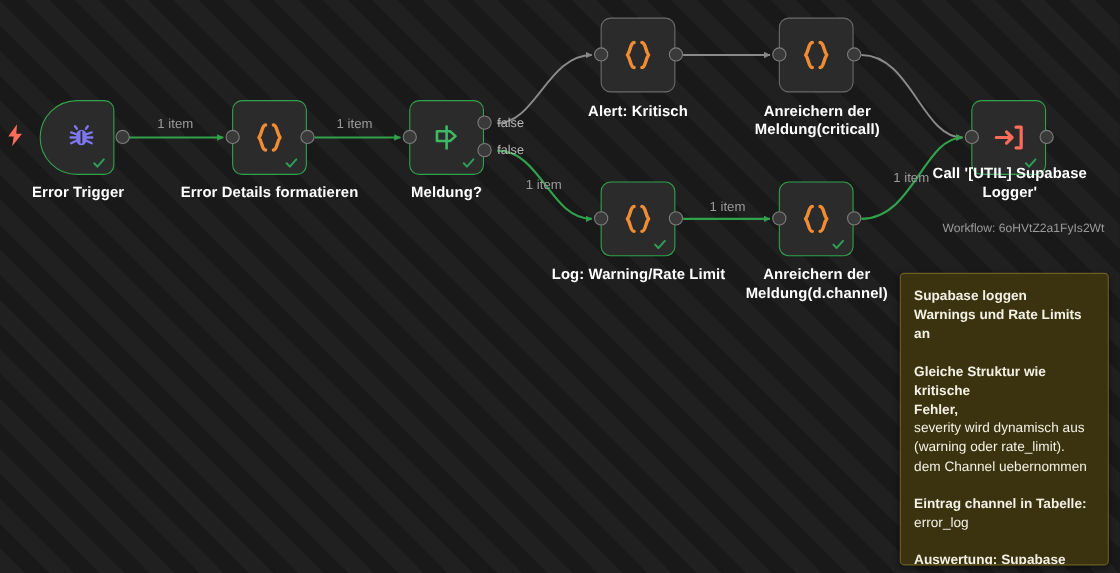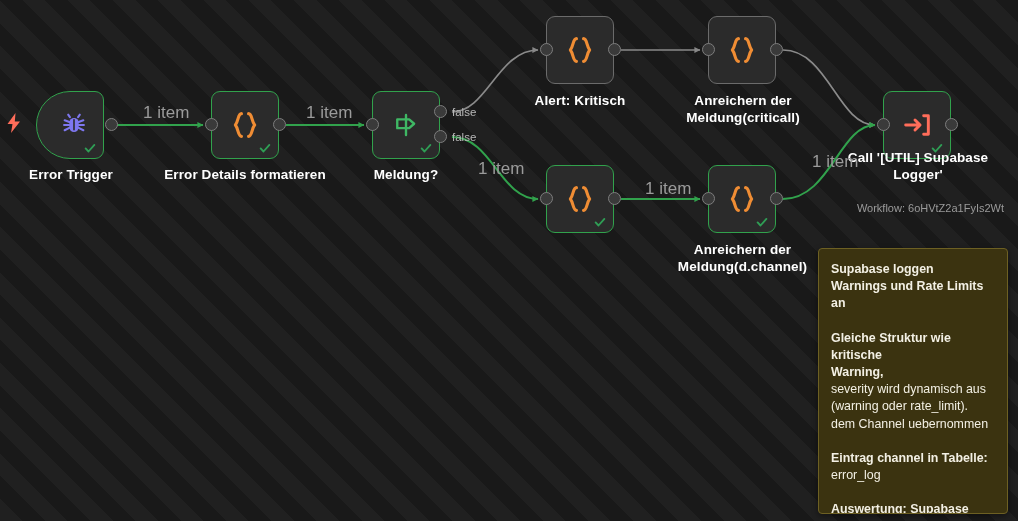--- a/index.html
+++ b/index.html
@@ -97,21 +97,21 @@
     color: #b8b8b8;
     font-size: 11.5px;
     line-height: 13px;
     white-space: nowrap;
   }
 
   
   .edge-label {
     position: absolute;
     color: #9b9b9b;
-    font-size: 17px;
+    font-size: 12px;
     line-height: 13px;
     white-space: nowrap;
   }
 
   
   .bolt {
     position: absolute;
     width: 16px;
     height: 20px;
   }
@@ -251,20 +251,21 @@
         <path d="M9.5 4 C7 4 7.4 9.4 5.2 12 C7.4 14.6 7 20 9.5 20"></path>
         <path d="M14.5 4 C17 4 16.6 9.4 18.8 12 C16.6 14.6 17 20 14.5 20"></path>
       </svg>
     </div>
     <svg class="check" viewBox="0 0 16 16" fill="none" stroke="#2f9e55" stroke-width="2.1" stroke-linecap="round" stroke-linejoin="round">
       <path d="M3 8.5 L6.3 12 L13 4.5"></path>
     </svg>
   </div>
   <div class="port" style="left:540px; top:192px;"></div>
   <div class="port" style="left:608px; top:192px;"></div>
+  <div class="node-label" style="left:497px; top:241px; width:167px;">Log: Warning/Rate Limit</div>
 
   <div class="node executed" style="left:708px; top:165px;">
     <div class="node-icon">
       <svg width="34" height="34" viewBox="0 0 24 24" fill="none" stroke="#f08d34" stroke-width="2.2" stroke-linecap="round" stroke-linejoin="round">
         <path d="M9.5 4 C7 4 7.4 9.4 5.2 12 C7.4 14.6 7 20 9.5 20"></path>
         <path d="M14.5 4 C17 4 16.6 9.4 18.8 12 C16.6 14.6 17 20 14.5 20"></path>
       </svg>
     </div>
     <svg class="check" viewBox="0 0 16 16" fill="none" stroke="#2f9e55" stroke-width="2.1" stroke-linecap="round" stroke-linejoin="round">
       <path d="M3 8.5 L6.3 12 L13 4.5"></path>
@@ -296,21 +297,21 @@
   <div class="edge-label" style="left:306px; top:106px;">1 item</div>
   <div class="edge-label" style="left:478px; top:162px;">1 item</div>
   <div class="edge-label" style="left:645px; top:182px;">1 item</div>
   <div class="edge-label" style="left:812px; top:155px;">1 item</div>
 
   <div class="sticky" id="sticky-note" style="left:818px; top:248px; width:190px; height:266px;">
       <p class="b">Supabase loggen</p>
       <p class="b">Warnings und Rate Limits an</p>
       <p class="spacer"></p>
       <p class="b">Gleiche Struktur wie kritische</p>
-      <p class="b">Warning,</p>
+      <p class="b">Fehler,</p>
       <p>severity wird dynamisch aus</p>
       <p>(warning oder rate_limit).</p>
       <p>dem Channel uebernommen</p>
       <p class="spacer"></p>
       <p class="b">Eintrag channel in Tabelle:</p>
       <p>error_log</p>
       <p class="spacer"></p>
       <p class="b">Auswertung: Supabase View</p>
     </div>
 

